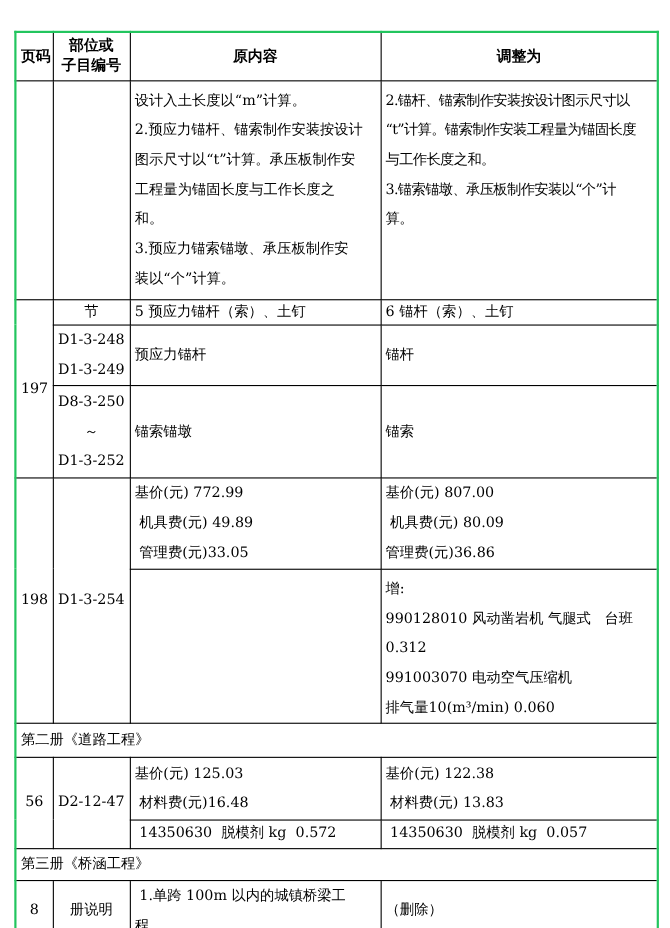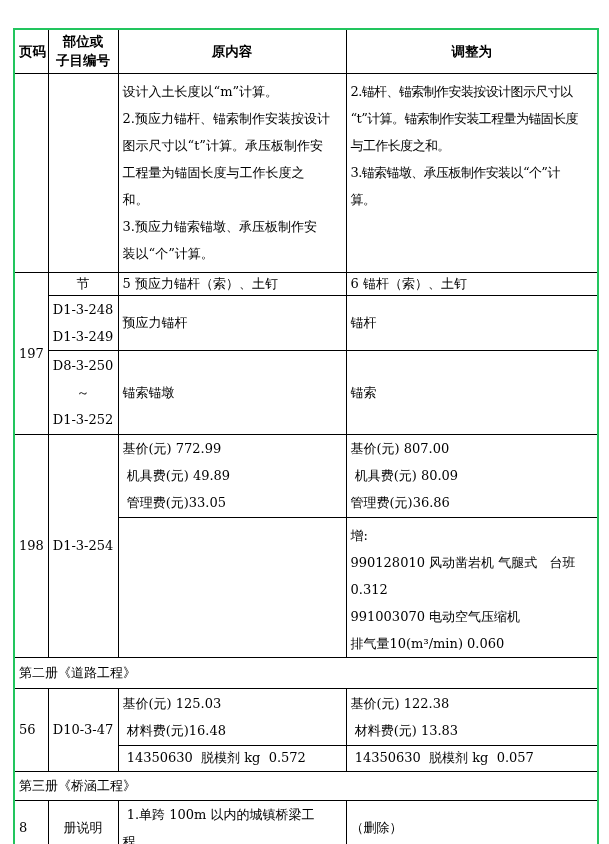--- a/index.html
+++ b/index.html
@@ -28,21 +28,21 @@
   td {
     border: 1px solid #000000;
     padding: 0 4px;
     font-size: 13px;
     line-height: 27px;
     vertical-align: middle;
     overflow: hidden;
     white-space: pre;
   }
   .line { display: block; white-space: pre; }
-  .c-page  { text-align: left; }
+  .c-page  { text-align: center; }
   .c-item  { text-align: center; }
   .c-text  { text-align: left; }
   .banner  { text-align: left; line-height: 22px; }
   .v-top   { vertical-align: top; padding-top: 4px; }
   .lh22    { line-height: 22px; }
   .lh24    { line-height: 24px; }
   .condensed { letter-spacing: -0.6px; }
   tr.rh-head  { height: 44px; }
   tr.rh-a     { height: 199px; }
   tr.rh-jie   { height: 23px; }
@@ -115,21 +115,21 @@
         <td class="c-text"></td>
         <td class="c-text v-top"><div class="line">增:</div><div class="line">990128010 风动凿岩机 气腿式   台班</div><div class="line">0.312</div><div class="line">991003070 电动空气压缩机</div><div class="line">排气量10(m³/min) 0.060</div></td>
       </tr>
 
       <tr class="rh-ban2">
         <td class="banner" colspan="4">第二册《道路工程》</td>
       </tr>
 
       <tr class="rh-56a">
         <td class="c-page" rowspan="2">56</td>
-        <td class="c-item" rowspan="2">D10-3-47</td>
+        <td class="c-item" rowspan="2">D2-12-47</td>
         <td class="c-text"><div class="line">基价(元) 125.03</div><div class="line"> 材料费(元)16.48</div></td>
         <td class="c-text"><div class="line">基价(元) 122.38</div><div class="line"> 材料费(元) 13.83</div></td>
       </tr>
       <tr class="rh-56b">
         <td class="c-text lh24"><div class="line"> 14350630  脱模剂 kg  0.572</div></td>
         <td class="c-text lh24"><div class="line"> 14350630  脱模剂 kg  0.057</div></td>
       </tr>
 
       <tr class="rh-ban3">
         <td class="banner" colspan="4">第三册《桥涵工程》</td>

